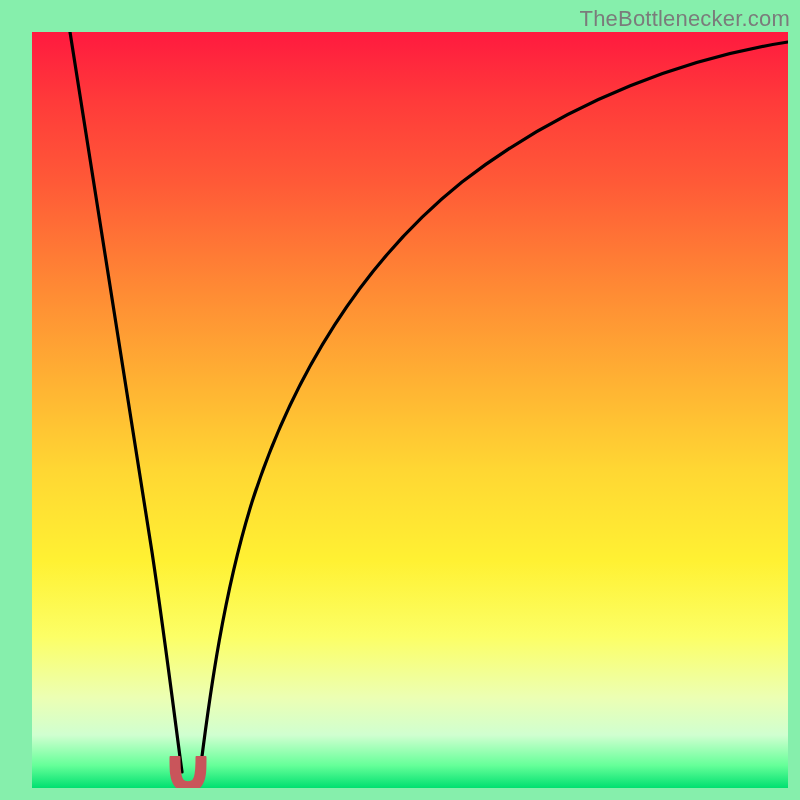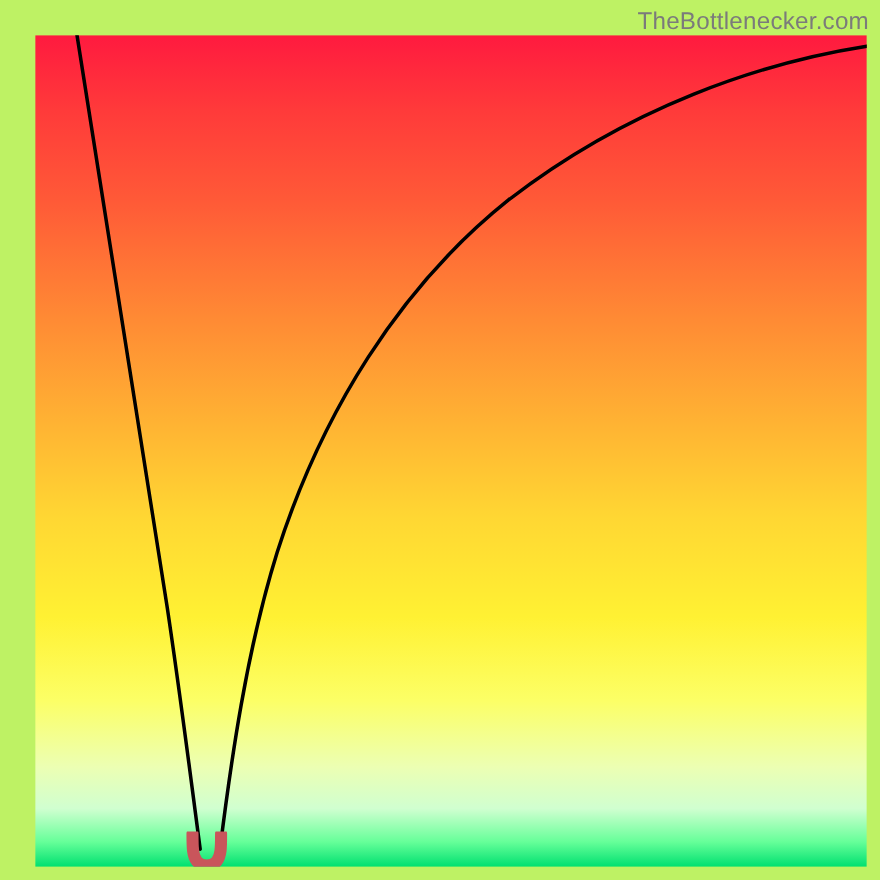--- a/index.html
+++ b/index.html
@@ -7,21 +7,21 @@
     padding: 0;
     width: 800px;
     height: 800px;
     background: #000;
     overflow: hidden;
   }
   .frame {
     position: absolute;
     left: 0; top: 0;
     width: 800px; height: 800px;
-    background: #bef264;
+    background: #86efac;
   }
   .plot-area {
     position: absolute;
     left: 32px;
     top: 32px;
     width: 756px;
     height: 756px;
     overflow: hidden;
   }
   .gradient {

